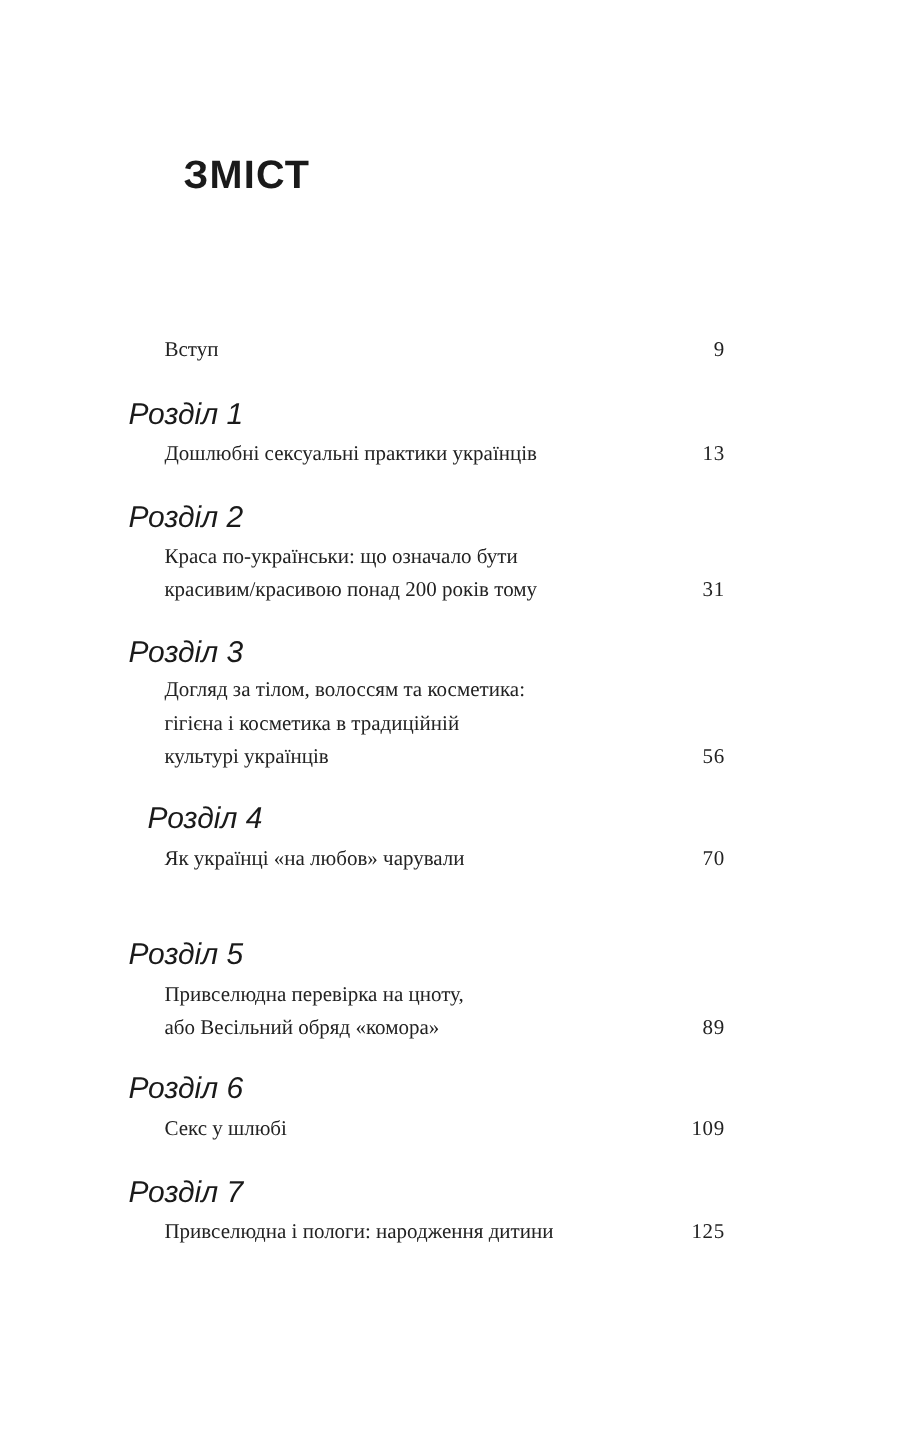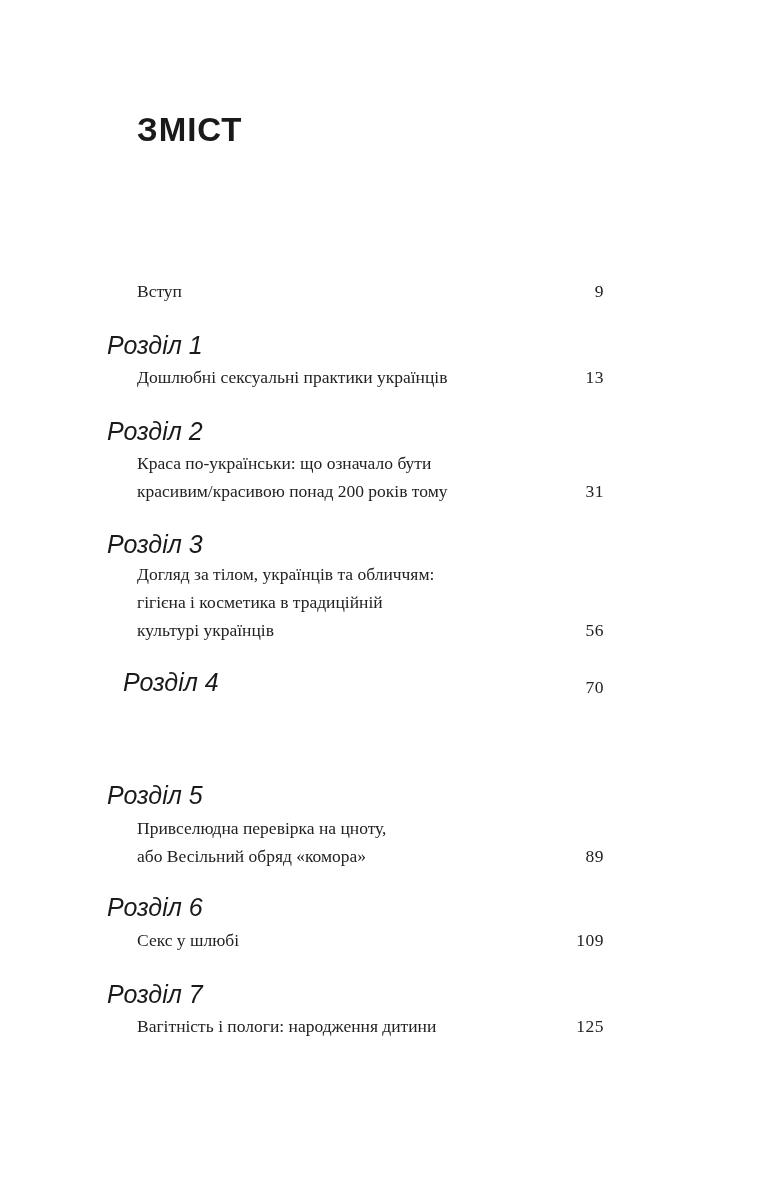--- a/index.html
+++ b/index.html
@@ -17,21 +17,21 @@
     .page-title {
       position: absolute;
       left: 137px;
       top: 110px;
       font-family: "Liberation Sans", "DejaVu Sans", sans-serif;
       font-weight: bold;
       font-size: 33px;
       letter-spacing: 1px;
       line-height: 40px;
       color: #1a1a1a;
-      margin: 0;
+      margin: 16px;
     }
     .toc {
       position: absolute;
       left: 0;
       top: 0;
       width: 768px;
     }
     .entry {
       position: absolute;
       left: 137px;
@@ -86,43 +86,44 @@
 
   <div class="chapter-label" style="top:418px;text-align:center;">Розділ 2</div>
   <div class="entry" style="top:449px;">
     <span class="entry-line">Краса по-українськи: що означало бути</span>
     <span class="entry-line">красивим/красивою понад 200 років тому</span>
     <span class="entry-page">31</span>
   </div>
 
   <div class="chapter-label" style="top:531px;">Розділ 3</div>
   <div class="entry" style="top:560px;">
-    <span class="entry-line">Догляд за тілом, українців та обличчям:</span>
+    <span class="entry-line">Догляд за тілом, волоссям та косметика:</span>
     <span class="entry-line">гігієна і косметика в традиційній</span>
     <span class="entry-line">культурі українців</span>
     <span class="entry-page">56</span>
   </div>
 
   <div class="chapter-label" style="top:669px;margin-left:16px;">Розділ 4</div>
   <div class="entry" style="top:701px;">
+    <span class="entry-line">Як українці «на любов» чарували</span>
     <span class="entry-page">70</span>
   </div>
 
   <div class="chapter-label" style="top:782px;">Розділ 5</div>
   <div class="entry" style="top:814px;">
     <span class="entry-line">Привселюдна перевірка на цноту,</span>
     <span class="entry-line">або Весільний обряд «комора»</span>
     <span class="entry-page">89</span>
   </div>
 
   <div class="chapter-label" style="top:894px;">Розділ 6</div>
   <div class="entry" style="top:926px;">
     <span class="entry-line">Секс у шлюбі</span>
     <span class="entry-page">109</span>
   </div>
 
   <div class="chapter-label" style="top:981px;">Розділ 7</div>
   <div class="entry" style="top:1012px;">
-    <span class="entry-line">Вагітність і пологи: народження дитини</span>
+    <span class="entry-line">Привселюдна і пологи: народження дитини</span>
     <span class="entry-page">125</span>
   </div>
 
 </div>
 
 </body></html>

